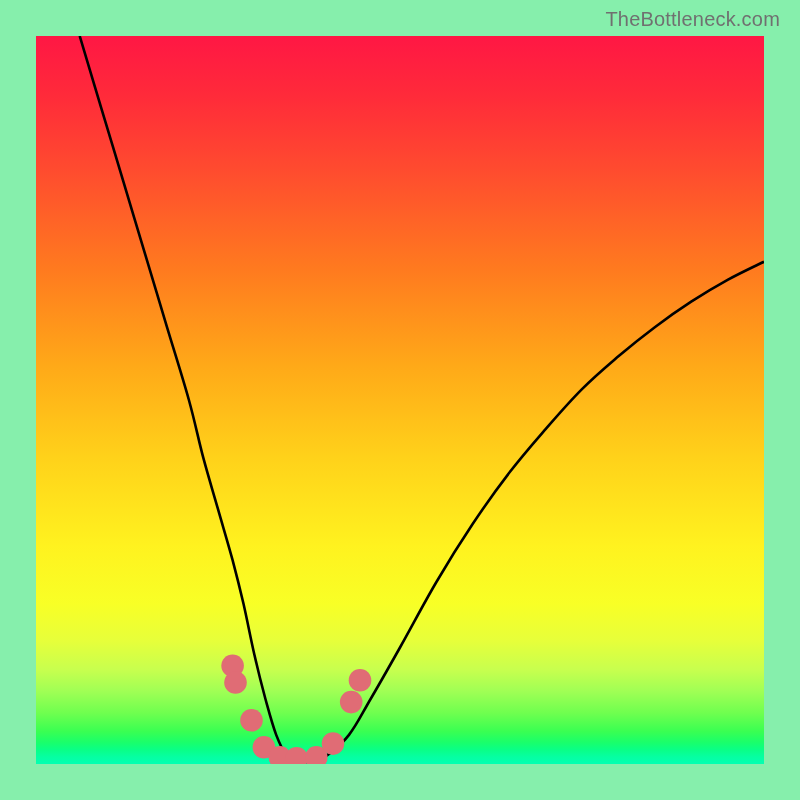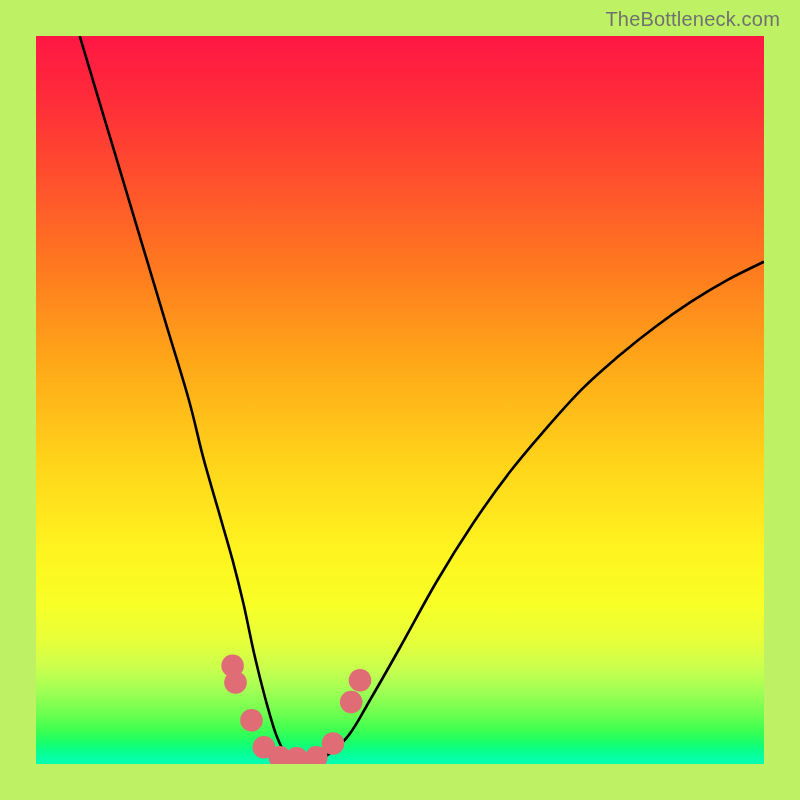--- a/index.html
+++ b/index.html
@@ -4,21 +4,21 @@
 <style>
   
   * { margin: 0; padding: 0; box-sizing: border-box; }
   html, body { width: 800px; height: 800px; overflow: hidden; background: #000; }
 
   
   .frame {
     position: relative;
     width: 800px;
     height: 800px;
-    background: #bef264;
+    background: #86efac;
   }
 
   
   .plot {
     position: absolute;
     left: 36px;
     top: 36px;
     width: 728px;
     height: 728px;
     

